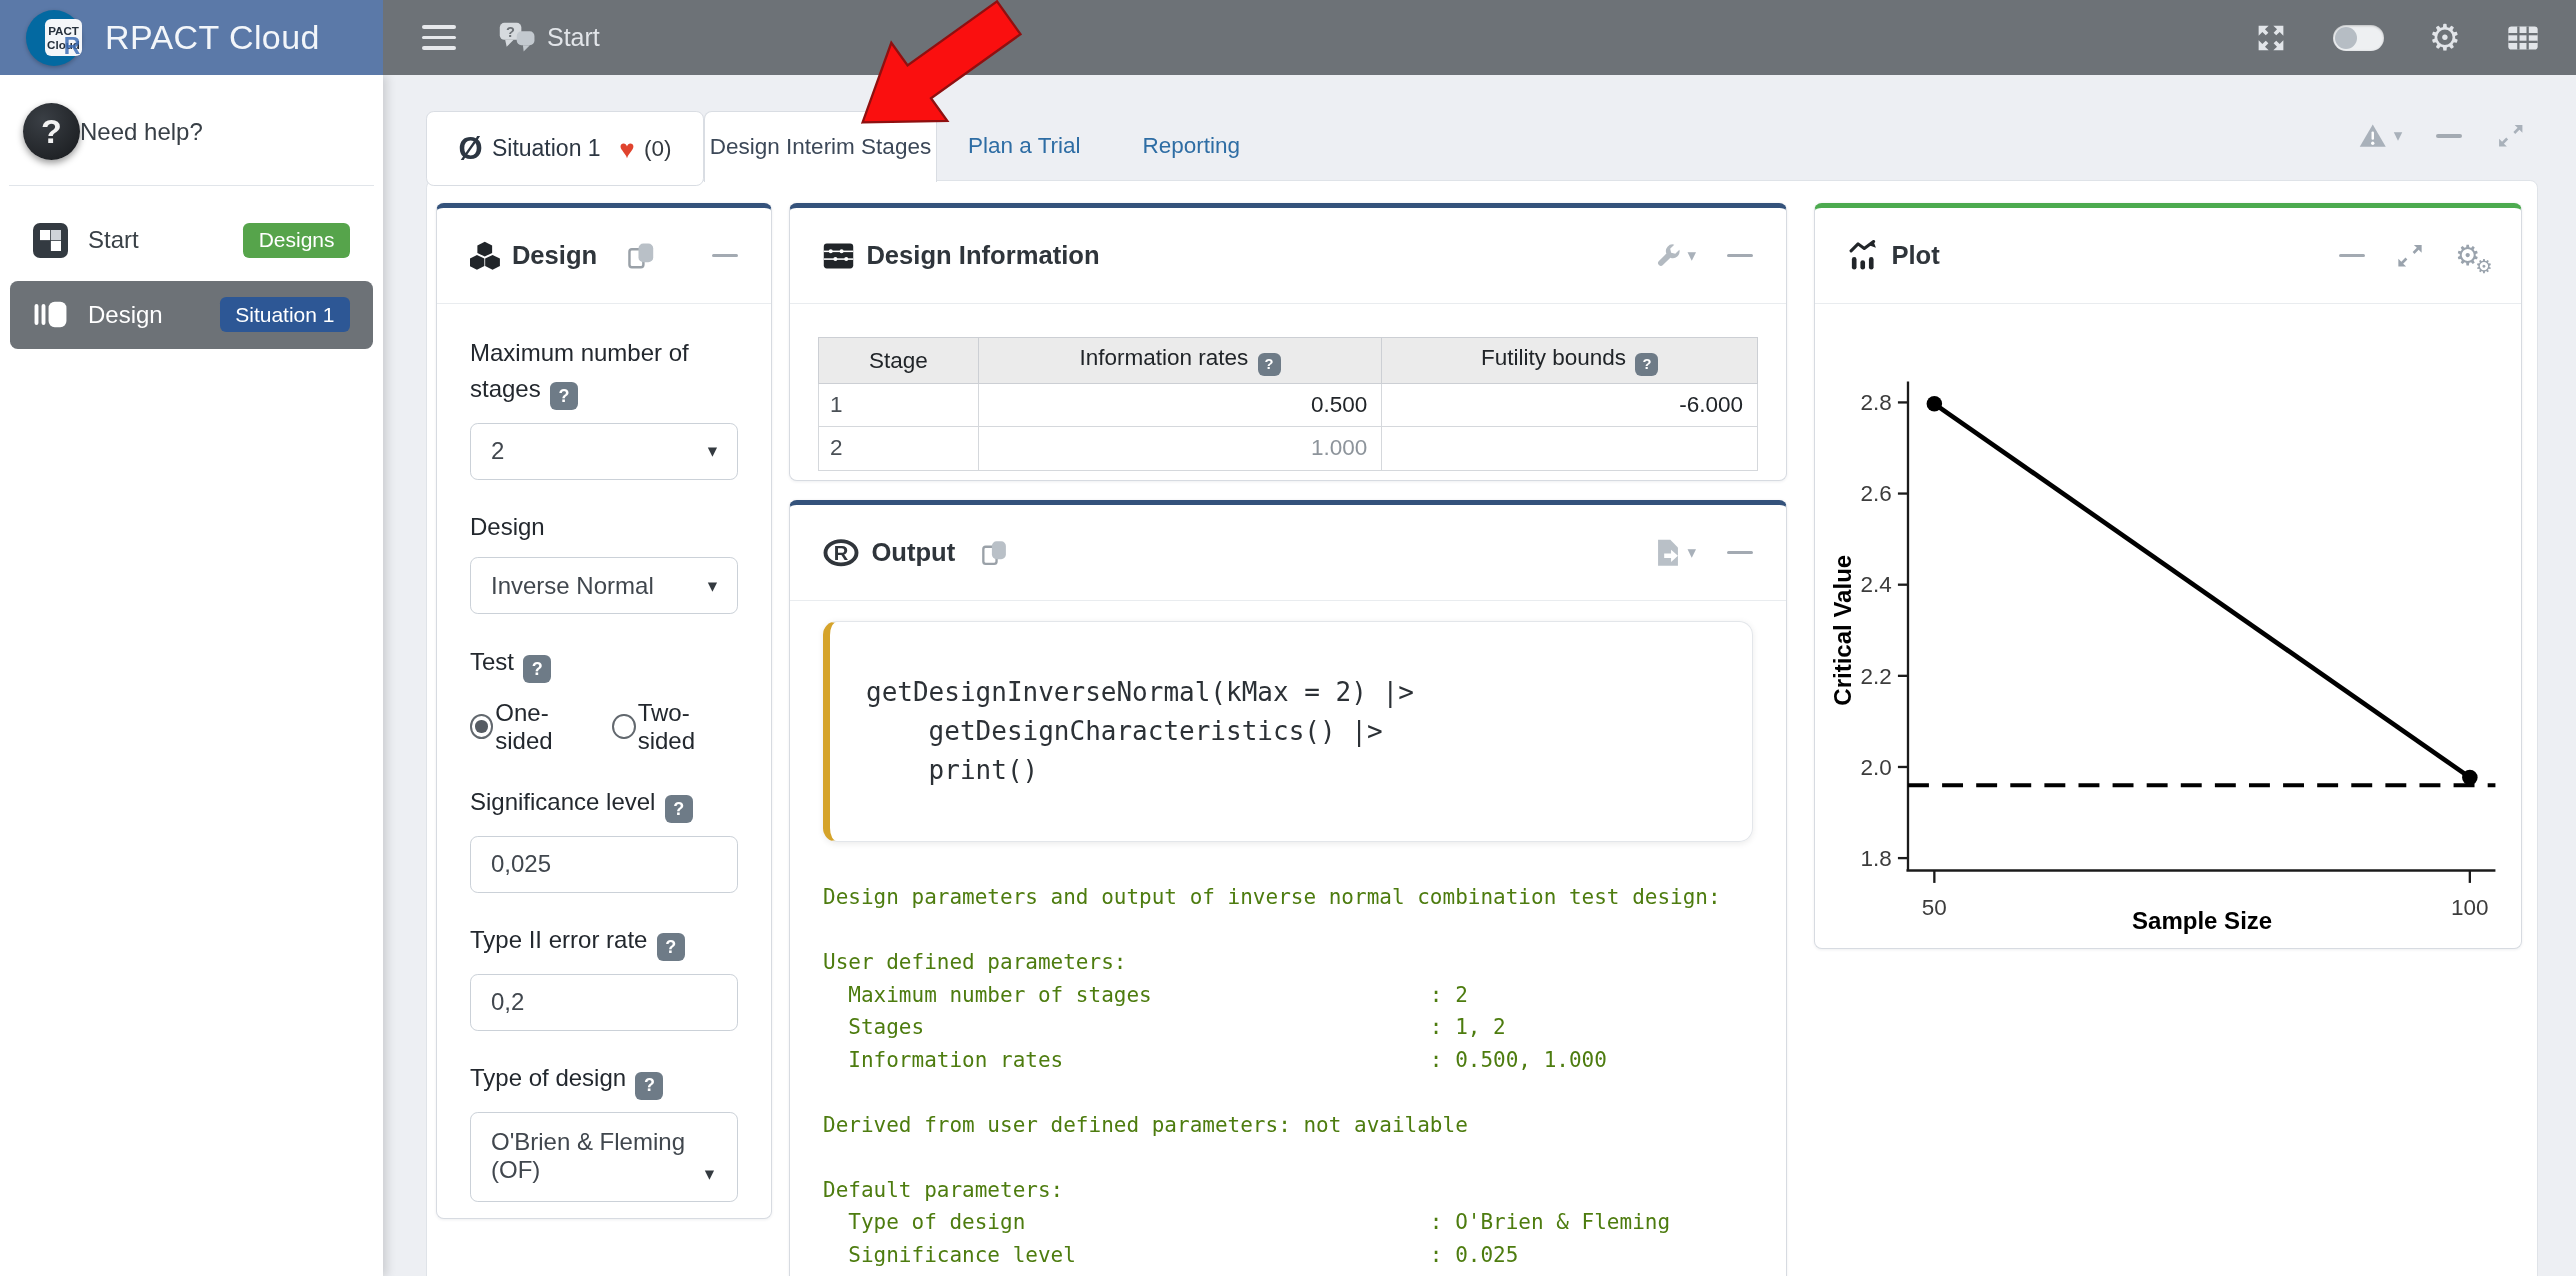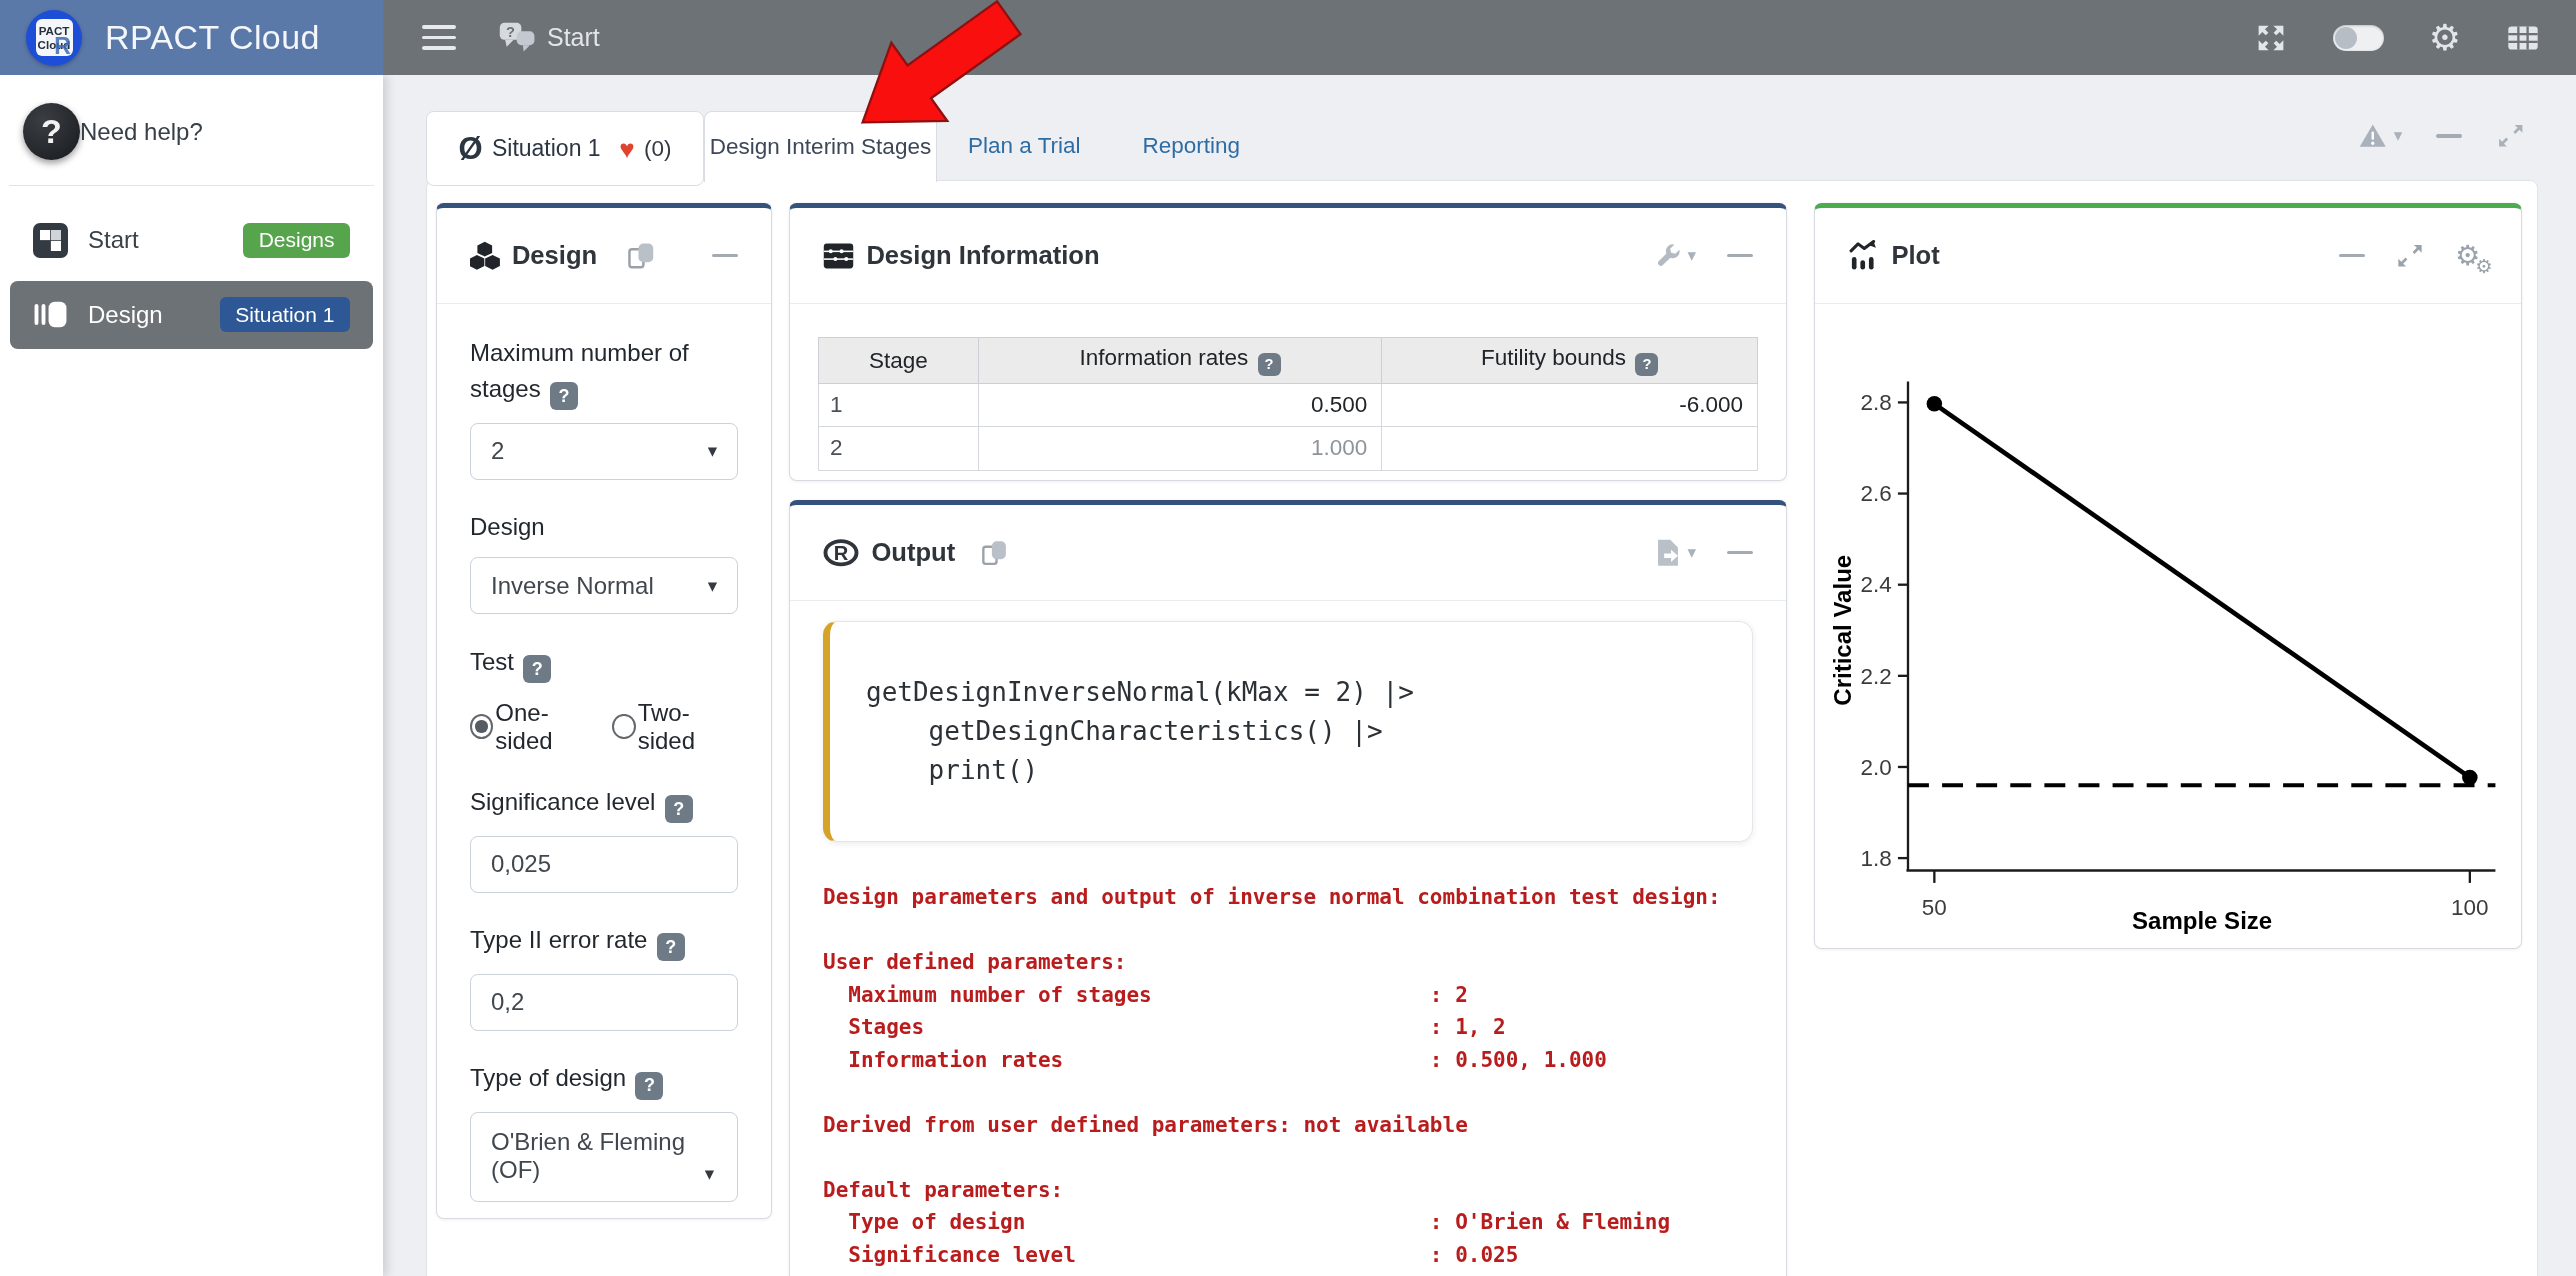--- a/index.html
+++ b/index.html
@@ -3,22 +3,22 @@
 <meta charset="utf-8">
 <style>
   html,body{margin:0;padding:0;}
   body{width:2576px;height:1277px;overflow:hidden;background:#edeff3;
        font-family:"Liberation Sans","DejaVu Sans",sans-serif;-webkit-font-smoothing:antialiased;}
   #stage{position:relative;width:2576px;height:1277px;overflow:hidden;}
 
   
   .hdr{position:absolute;left:0;top:0;width:2576px;height:75px;z-index:20;display:flex;}
   .brand{width:383px;height:75px;background:#5b79a8;display:flex;align-items:center;padding-left:26px;box-sizing:border-box;}
-  .logo{width:56px;height:56px;border-radius:50%;background:#1d4ed8;position:relative;flex:0 0 auto;
-        box-shadow:0 1.6px 4.7px rgba(0,0,0,.25);display:flex;align-items:center;justify-content:center;}
+  .logo{width:56px;height:56px;border-radius:50%;background:#0369a1;position:relative;flex:0 0 auto;
+        box-shadow:0 1.6px 4.7px rgba(0,0,0,.25);display:flex;align-items:center;justify-content:flex-end;}
   .logo .sticker{width:37px;height:37px;background:#f4f6f9;border-radius:6.2px;display:flex;flex-direction:column;
         align-items:center;justify-content:center;font-size:11.6px;font-weight:bold;color:#26303c;line-height:1.15;position:relative;overflow:hidden;}
   .logo .sticker .r{position:absolute;right:1.6px;bottom:-3.1px;font-size:23px;color:#3d6db5;font-weight:bold;opacity:.85;}
   .brand-title{color:#f3f6fa;font-size:34px;margin-left:23px;font-weight:400;letter-spacing:0.4px;}
   .nav{flex:1;background:#6d7277;display:flex;align-items:center;padding:0 36px 0 39px;box-sizing:border-box;}
   .burger{display:flex;flex-direction:column;gap:6.2px;cursor:pointer;}
   .burger i{display:block;width:34px;height:3.9px;background:#e7e9ec;border-radius:2.3px;}
   .helpgrp{display:flex;align-items:center;margin-left:43px;gap:11px;}
   .helpgrp .txt{color:#e2e5e9;font-size:25px;}
   .navright{margin-left:auto;display:flex;align-items:center;gap:45px;}
@@ -108,21 +108,21 @@
   .ptable td.muted{color:#8d949b;}
   .col-stage{width:17%;} .col-info{width:43%;} .col-fut{width:40%;}
 
   
   .obody{padding:20px 33px;}
   .codebox{border:0.8px solid #e3e6ea;border-left:7.8px solid #d5a32a;border-radius:14px;
            box-shadow:0 1.6px 6.2px rgba(0,0,0,.08);padding:51px 36px 51px;
            font-family:"DejaVu Sans Mono","Liberation Mono",monospace;font-size:26px;line-height:1.5;
            color:#2c3136;white-space:pre;overflow:hidden;}
   .result{margin-top:39px;font-family:"DejaVu Sans Mono","Liberation Mono",monospace;font-size:21px;line-height:1.55;
-          color:#b91c1c;white-space:pre;font-weight:bold;}
+          color:#4d7c0f;white-space:pre;}
   .rlogo{width:36px;height:29.5px;}
 
   
   .plotbody{padding:0;}
   .gears{position:relative;color:#9aa3ad;margin-right:7.8px;cursor:pointer;}
   .gears .g1{font-size:28px;font-family:"DejaVu Sans",sans-serif;}
   .gears .g2{font-size:19.4px;position:absolute;right:-12.4px;bottom:-6.2px;font-family:"DejaVu Sans",sans-serif;}
 
   
   .arrow-overlay{position:absolute;left:767px;top:0;width:357px;height:217px;z-index:40;pointer-events:none;}

